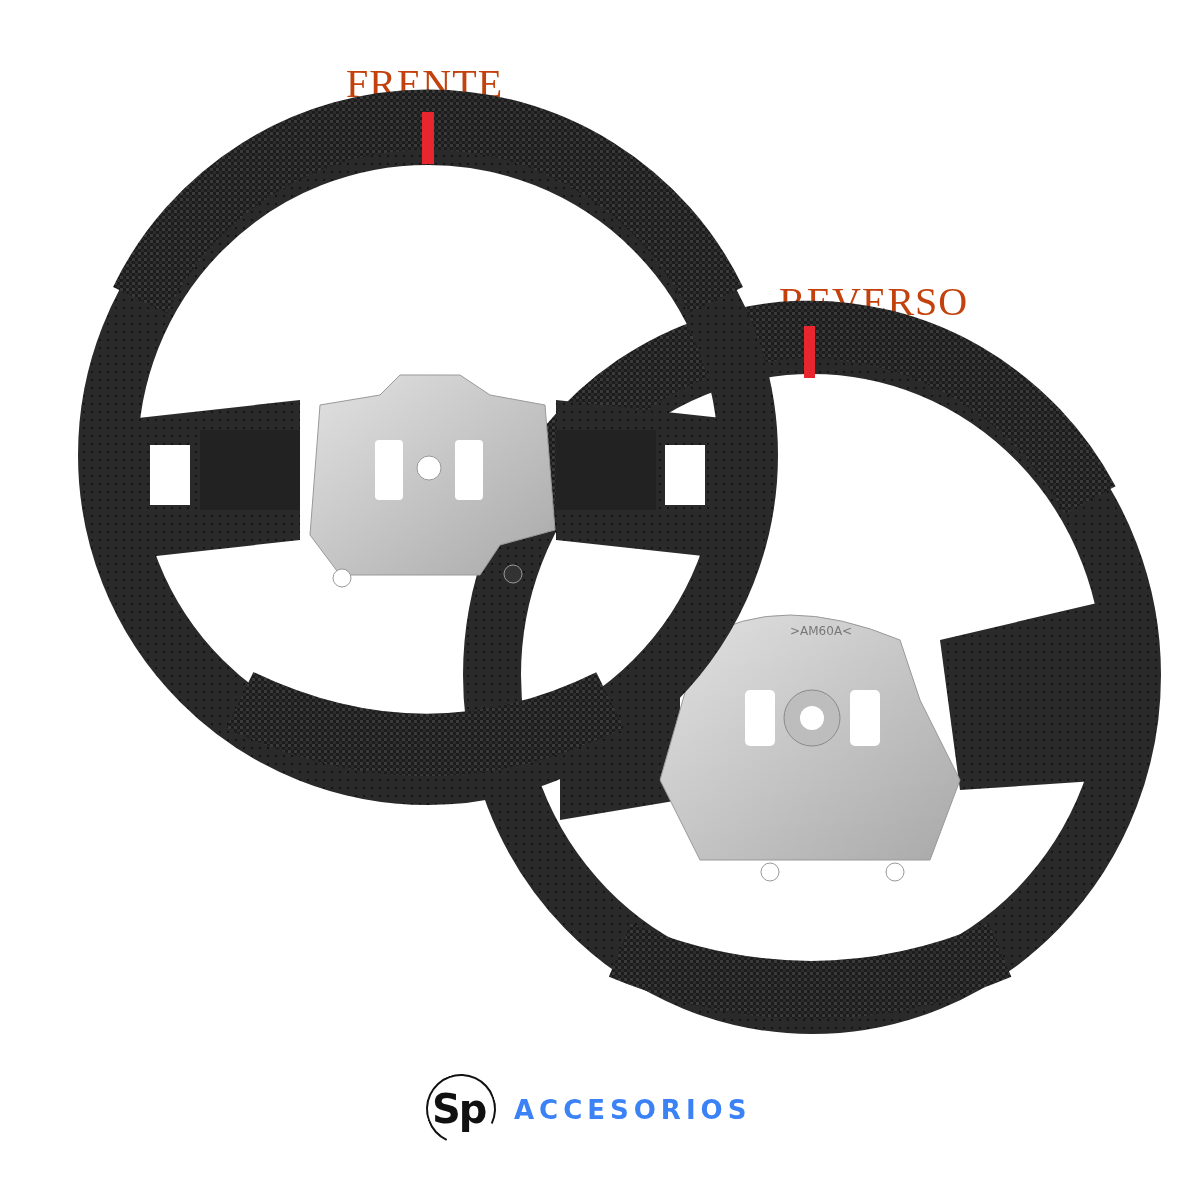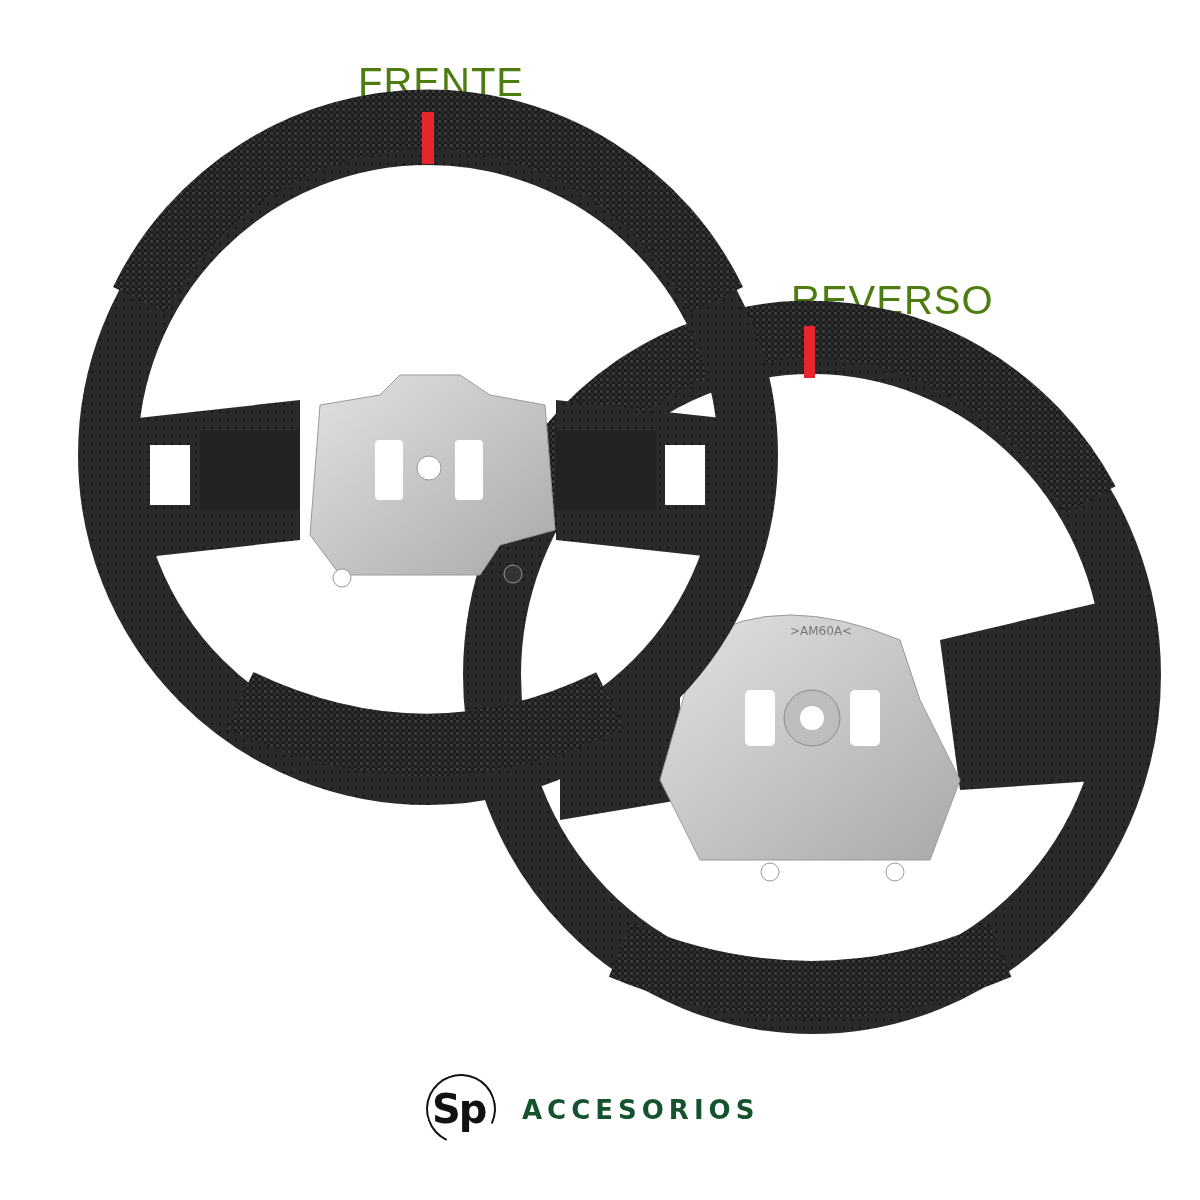--- a/index.html
+++ b/index.html
@@ -1,25 +1,25 @@
 <!DOCTYPE html>
 <html><head>
 <meta charset="utf-8">
 <style>
   html,body{margin:0;padding:0;background:#ffffff;}
   body{width:1200px;height:1200px;position:relative;overflow:hidden;font-family:"DejaVu Sans","Liberation Sans",sans-serif;}
-  .label{position:absolute;color:#4d7c0f;font-weight:400;letter-spacing:1px;font-family:Liberation Sans, sans-serif;margin-left:12px;}
+  .label{position:absolute;color:#c2410c;font-weight:400;letter-spacing:1px;font-family:Liberation Serif, serif;}
   #lbl-front{left:346px;top:60px;font-size:40px;}
   #lbl-back{left:779px;top:278px;font-size:40px;}
   svg.wheels{position:absolute;left:0;top:0;}
   .logo{position:absolute;left:424px;top:1074px;height:72px;display:flex;align-items:center;}
   .logo-mark{position:relative;width:80px;height:72px;}
   .logo-ring{position:absolute;left:2px;top:0;width:70px;height:70px;border:2px solid #111;border-radius:50%;border-bottom-color:transparent;box-sizing:border-box;transform:rotate(-20deg);}
   .logo-sp{position:absolute;left:8px;top:12px;font-size:40px;font-weight:bold;color:#111;letter-spacing:-2px;font-family:"DejaVu Sans",sans-serif;}
-  .logo-text{font-size:26px;letter-spacing:5px;color:#14532d;font-weight:bold;font-family:"DejaVu Sans",sans-serif;margin-left:18px;}
+  .logo-text{font-size:26px;letter-spacing:5px;color:#3b82f6;font-weight:bold;font-family:"DejaVu Sans",sans-serif;margin-left:10px;}
 </style>
 </head>
 <body>
 
 <div class="label" id="lbl-front">FRENTE</div>
 <div class="label" id="lbl-back">REVERSO</div>
 
 <svg class="wheels" width="1200" height="1200" viewBox="0 0 1200 1200">
   <defs>
     <pattern id="carbon" width="6" height="6" patternUnits="userSpaceOnUse">

